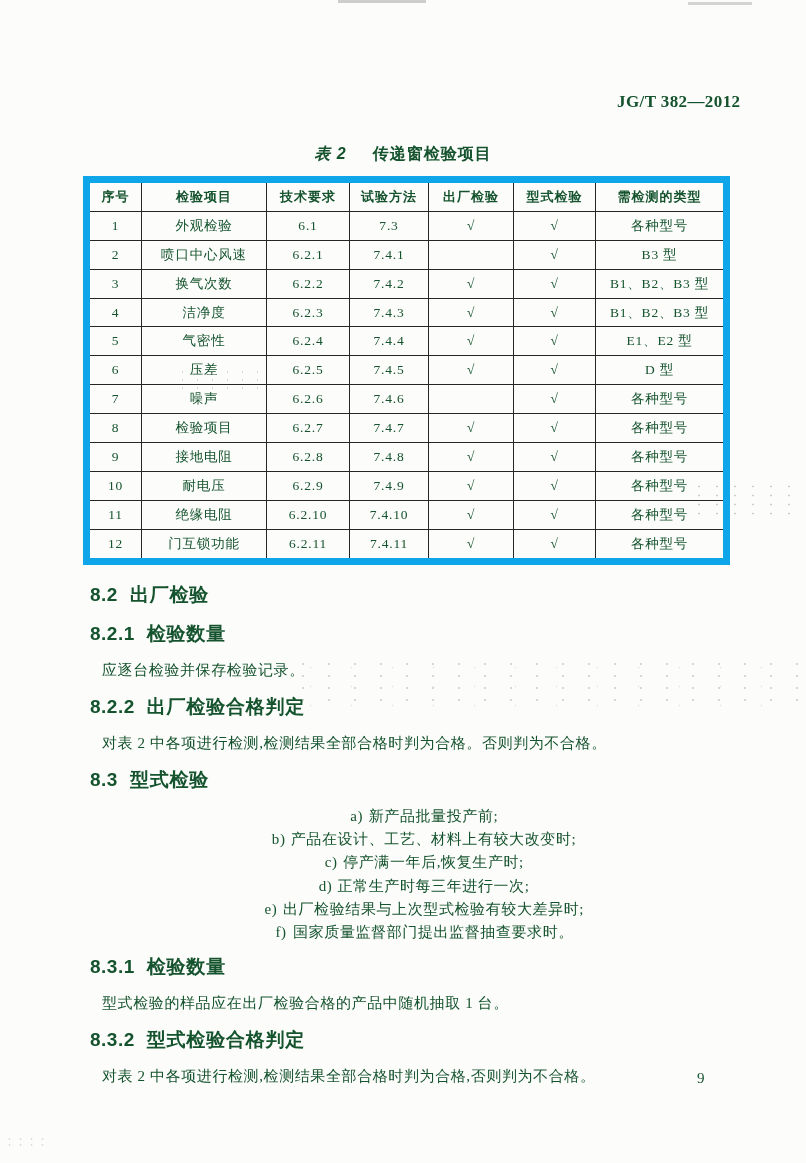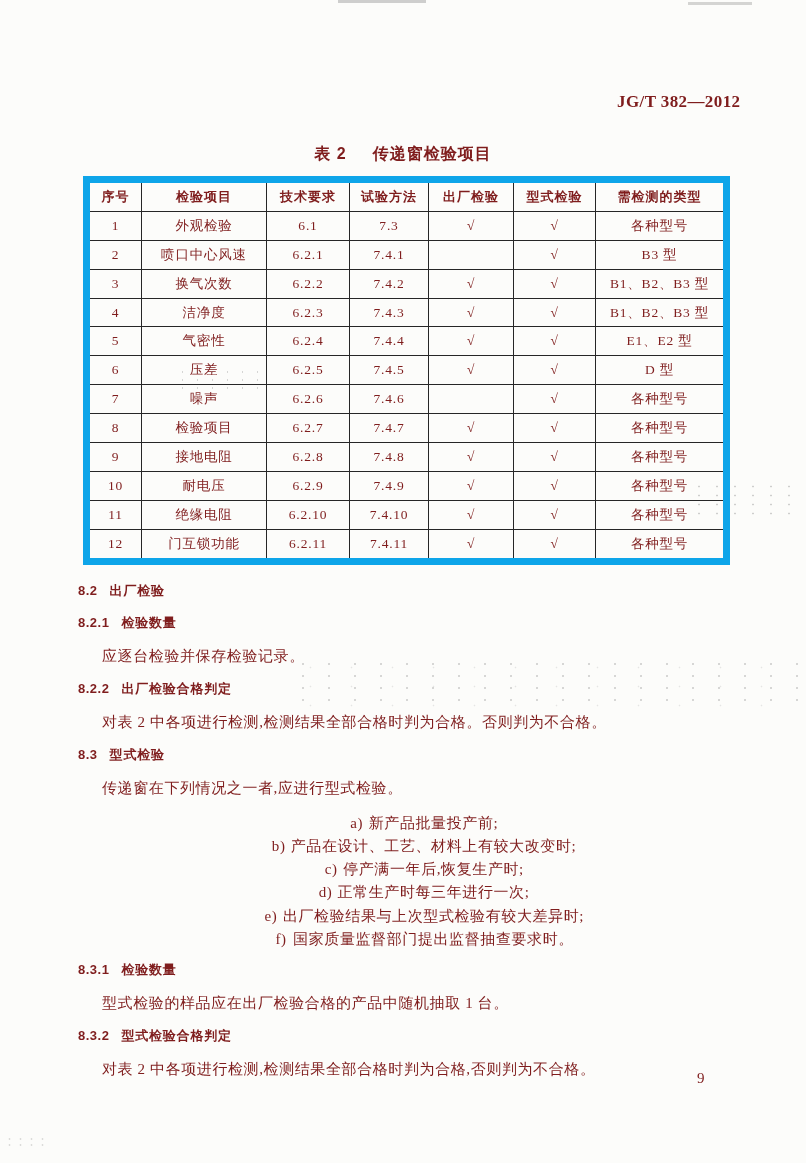--- a/index.html
+++ b/index.html
@@ -2,21 +2,21 @@
 <html><head>
 <meta charset="utf-8">
 <style>
   html,body { margin:0; padding:0; background:#e8e8e6; }
   .page {
     position: relative;
     width: 806px;
     height: 1163px;
     margin: 0 auto;
     background: #fcfcfa;
-    color: #7f1d1d;
+    color: #14532d;
     font-family: "Liberation Serif", serif;
     overflow: hidden;
   }
   .doc-number {
     position: absolute;
     top: 92px;
     left: 617px;
     font-family: "Liberation Serif", serif;
     font-weight: 700;
     font-size: 17px;
@@ -27,21 +27,21 @@
     position: absolute;
     top: 144px;
     left: 0;
     width: 806px;
     text-align: center;
     font-family: "Liberation Sans", sans-serif;
     font-weight: 700;
     font-size: 16px;
     letter-spacing: 1px;
   }
-  .table-caption .cap-label { margin-right: 26px; }
+  .table-caption .cap-label { margin-right: 26px; font-style: italic; }
   table.inspection-table {
     position: absolute;
     top: 176px;
     left: 83px;
     width: 640px;
     border-collapse: collapse;
     table-layout: fixed;
     border: 7px solid #0ea5e9;
   }
   .inspection-table th, .inspection-table td {
@@ -68,23 +68,23 @@
     position: absolute;
     top: 584px;
     left: 78px;
     width: 660px;
     font-size: 15px;
     line-height: 1.15;
   }
   .b-heading {
     font-family: "Liberation Sans", sans-serif;
     font-weight: 700;
-    font-size: 13px;
+    font-size: 19px;
     letter-spacing: 0.8px;
-    margin: 0 0 17px 0;
+    margin: 0 0 17px 12px;
   }
   .b-heading .hnum { margin-right: 12px; letter-spacing: 0.5px; }
   .b-paragraph {
     margin: 0 0 17px 0;
     text-indent: 24px;
     letter-spacing: 0.6px;
   }
   .b-list_item {
     margin: 0 0 6px 27px;
     letter-spacing: 0.6px;
@@ -273,21 +273,20 @@
       </tbody>
   </table>
 
   <div class="content">
       <div class="b-heading"><span class="hnum">8.2</span><span>出厂检验</span></div>
       <div class="b-heading"><span class="hnum">8.2.1</span><span>检验数量</span></div>
       <div class="b-paragraph">应逐台检验并保存检验记录。</div>
       <div class="b-heading"><span class="hnum">8.2.2</span><span>出厂检验合格判定</span></div>
       <div class="b-paragraph">对表 2 中各项进行检测,检测结果全部合格时判为合格。否则判为不合格。</div>
       <div class="b-heading"><span class="hnum">8.3</span><span>型式检验</span></div>
-      <div class="b-paragraph">传递窗在下列情况之一者,应进行型式检验。</div>
       <div class="b-list_item"><span class="ilabel">a)</span><span>新产品批量投产前;</span></div>
       <div class="b-list_item"><span class="ilabel">b)</span><span>产品在设计、工艺、材料上有较大改变时;</span></div>
       <div class="b-list_item"><span class="ilabel">c)</span><span>停产满一年后,恢复生产时;</span></div>
       <div class="b-list_item"><span class="ilabel">d)</span><span>正常生产时每三年进行一次;</span></div>
       <div class="b-list_item"><span class="ilabel">e)</span><span>出厂检验结果与上次型式检验有较大差异时;</span></div>
       <div class="b-list_item"><span class="ilabel">f)</span><span>国家质量监督部门提出监督抽查要求时。</span></div>
       <div class="b-heading"><span class="hnum">8.3.1</span><span>检验数量</span></div>
       <div class="b-paragraph">型式检验的样品应在出厂检验合格的产品中随机抽取 1 台。</div>
       <div class="b-heading"><span class="hnum">8.3.2</span><span>型式检验合格判定</span></div>
       <div class="b-paragraph">对表 2 中各项进行检测,检测结果全部合格时判为合格,否则判为不合格。</div>

